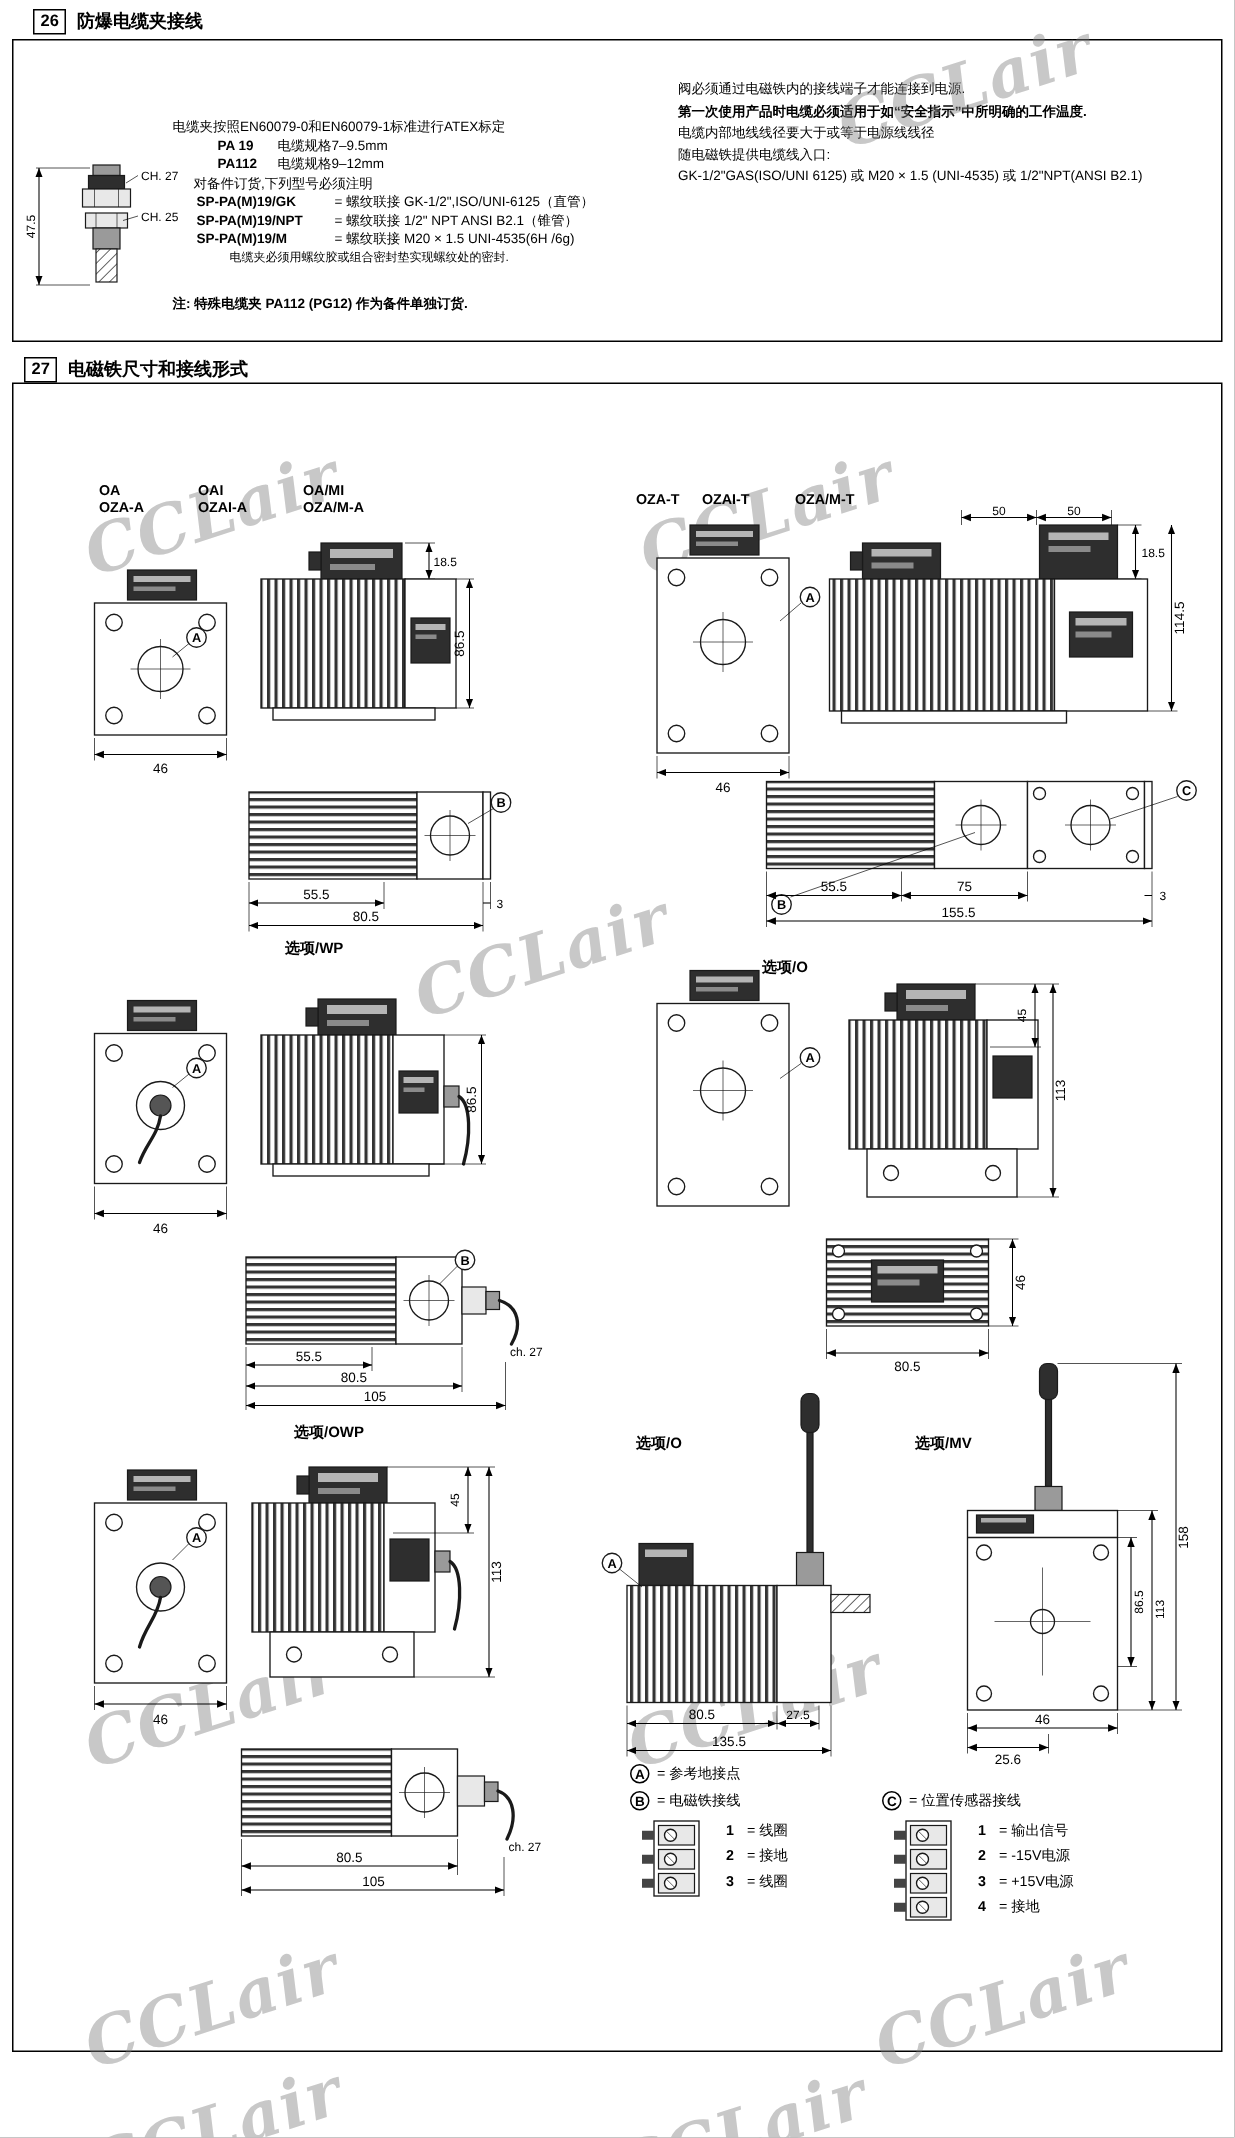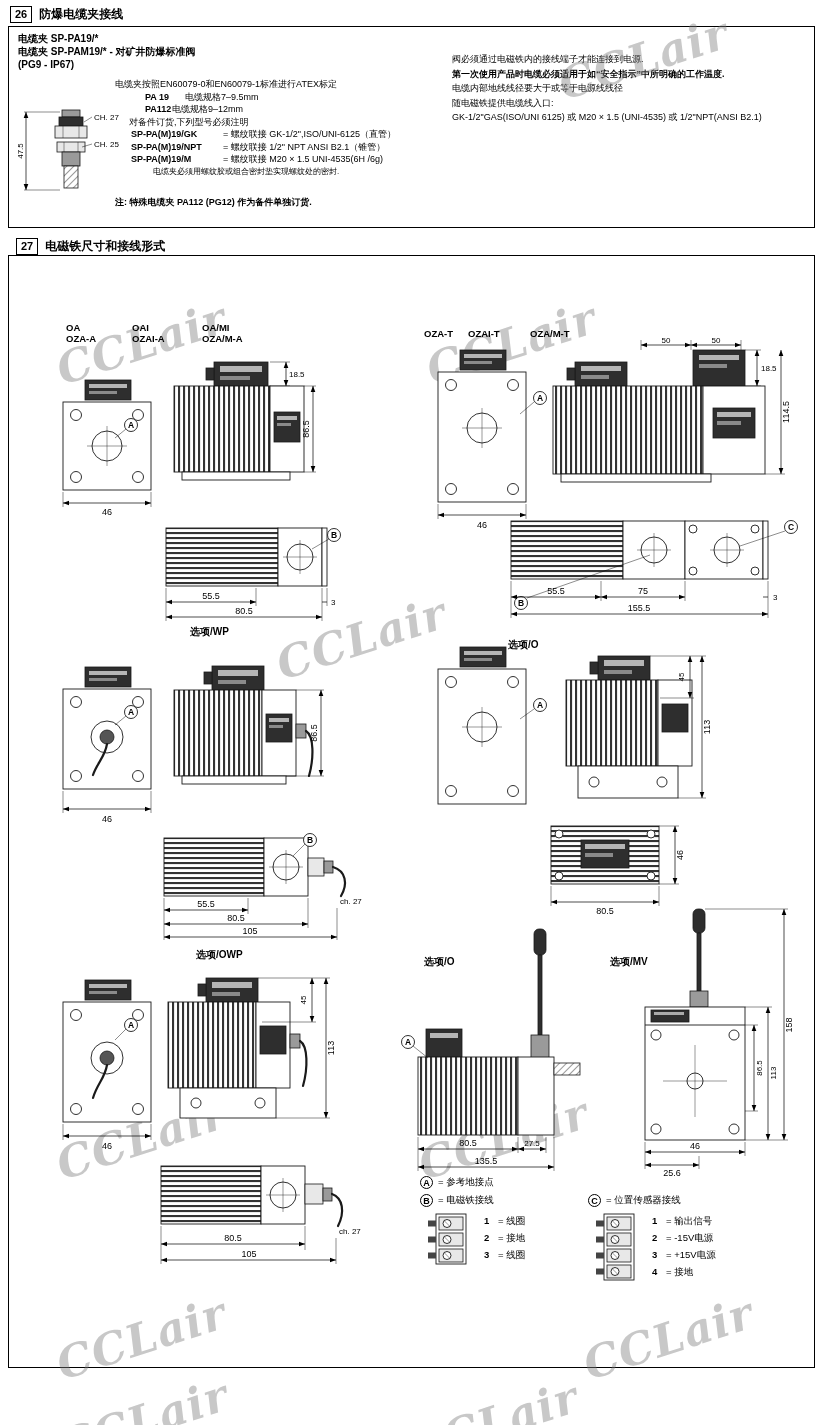--- a/index.html
+++ b/index.html
@@ -70,32 +70,27 @@
   <div class="abs wm" style="left:58px;top:345px">CCLair</div>
   <div class="abs wm" style="left:428px;top:345px">CCLair</div>
   <div class="abs wm" style="left:278px;top:640px">CCLair</div>
   <div class="abs wm" style="left:58px;top:1140px">CCLair</div>
   <div class="abs wm" style="left:420px;top:1140px">CCLair</div>
   <div class="abs wm" style="left:58px;top:1340px">CCLair</div>
   <div class="abs wm" style="left:585px;top:1340px">CCLair</div>
   <div class="abs wm" style="left:60px;top:1422px">CCLair</div>
   <div class="abs wm" style="left:410px;top:1424px">CCLair</div>
 
-  <div class="abs sechdr" style="left:10px;top:6px">
+  <div class="abs sechdr" style="left:22px;top:6px">
     <span class="secnum">26</span>
     <span>防爆电缆夹接线</span>
   </div>
 
   <div class="abs box" style="left:8px;top:26px;width:807px;height:202px"></div>
 
-  <div class="abs t10 b" style="left:18px;top:32px">
-    <div>电缆夹 SP-PA19/*</div>
-    <div>电缆夹 SP-PAM19/* - 对矿井防爆标准阀</div>
-    <div>(PG9 - IP67)</div>
-  </div>
 
   <svg class="abs" style="left:12px;top:100px" width="120" height="100" viewBox="0 0 120 100">
     <line class="xl" x1="12" y1="12" x2="48" y2="12"></line>
     <line class="xl" x1="12" y1="90" x2="48" y2="90"></line>
     <line class="dl" x1="14" y1="12" x2="14" y2="90" marker-start="url(#mA)" marker-end="url(#mA)"></line>
     <text class="dt8" transform="translate(11,51) rotate(-90)" text-anchor="middle">47.5</text>
     <rect class="fg" x="50" y="10" width="18" height="7"></rect>
     <rect class="fd" x="47" y="17" width="24" height="9"></rect>
     <rect class="fe" x="43" y="26" width="32" height="12"></rect>
     <line class="lnt" x1="51" y1="26" x2="51" y2="38"></line>
@@ -111,21 +106,21 @@
     <text class="dt8" x="82" y="47">CH. 25</text>
   </svg>
 
   <div class="abs t9" style="left:115px;top:78px;width:338px;line-height:12.5px">
     <div>电缆夹按照EN60079-0和EN60079-1标准进行ATEX标定</div>
     <div class="model-row" style="padding-left:14px">
       <b style="width:40px">PA 19</b>
       <span>电缆规格7–9.5mm</span>
     </div>
     <div class="model-row" style="padding-left:14px">
-      <b style="width:27px">PA112</b>
+      <b style="width:40px">PA112</b>
       <span>电缆规格9–12mm</span>
     </div>
     <div style="padding-left:14px">对备件订货,下列型号必须注明</div>
     <div class="model-row">
       <span class="code">SP-PA(M)19/GK</span>
       <span>= 螺纹联接  GK-1/2",ISO/UNI-6125（直管）</span>
     </div>
     <div class="model-row">
       <span class="code">SP-PA(M)19/NPT</span>
       <span>= 螺纹联接  1/2" NPT ANSI B2.1（锥管）</span>

